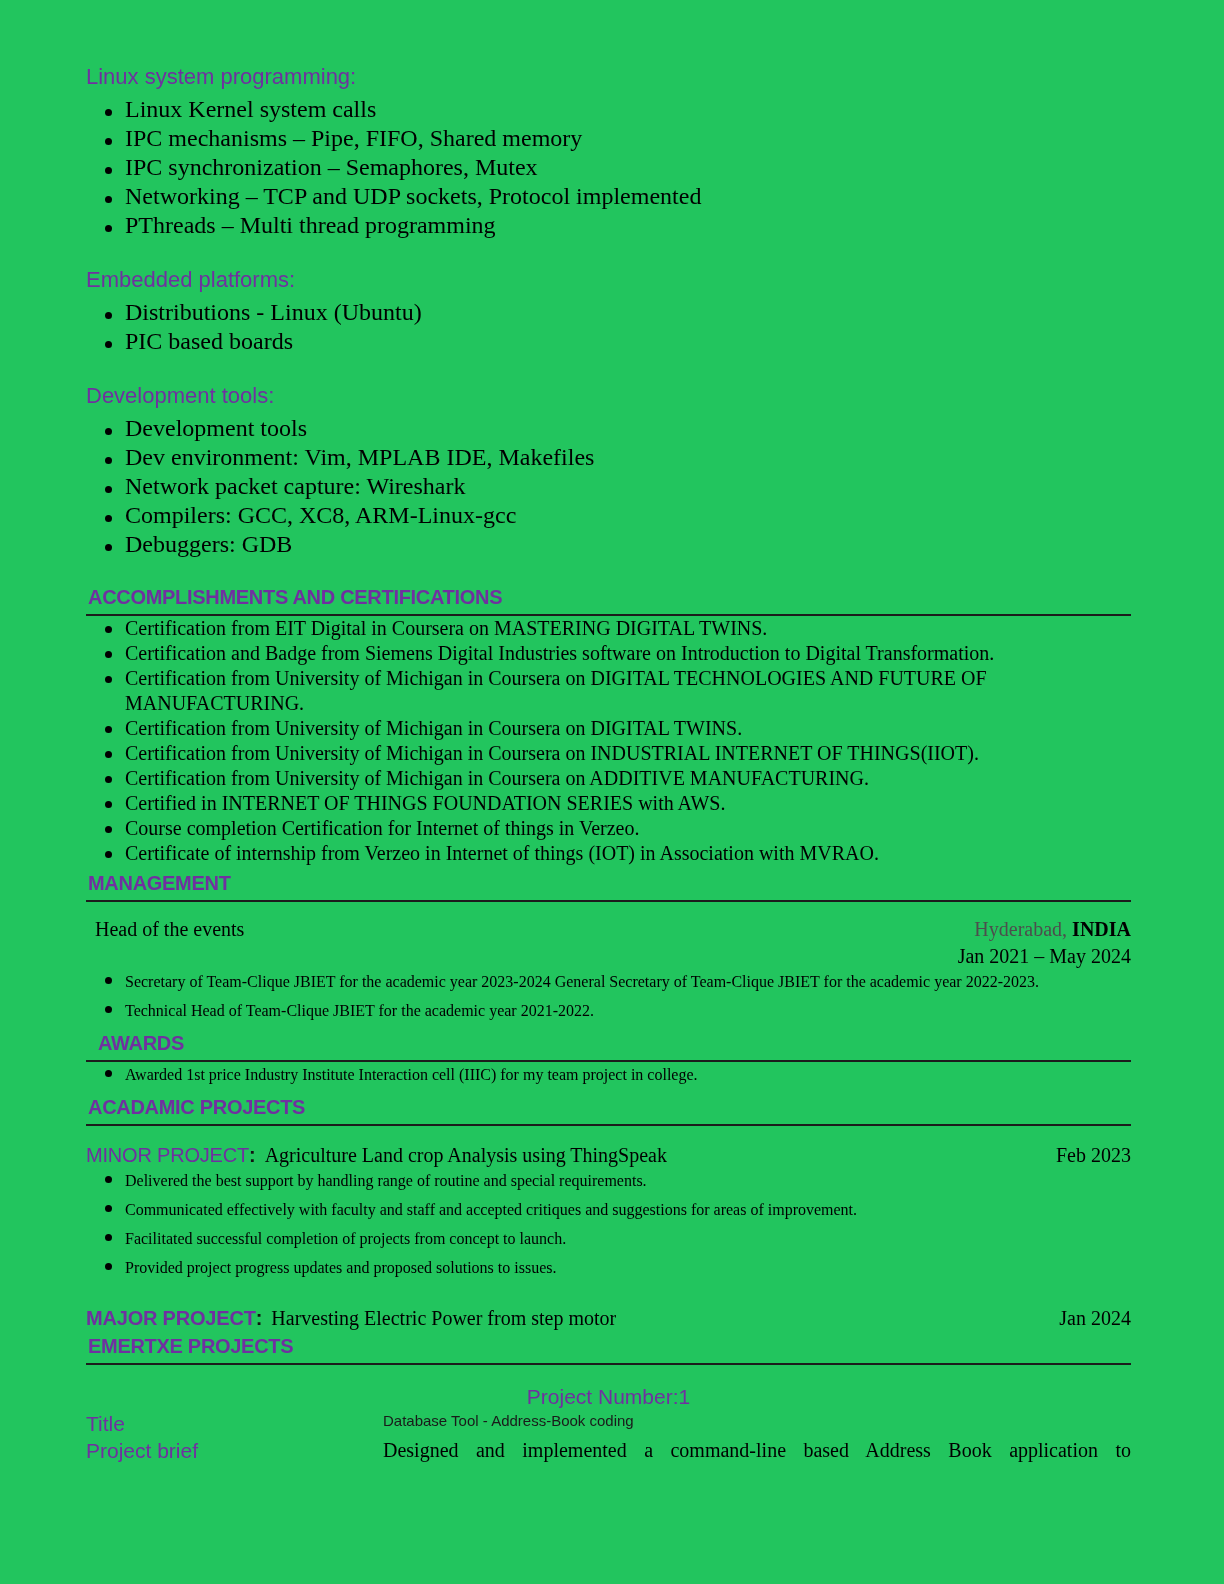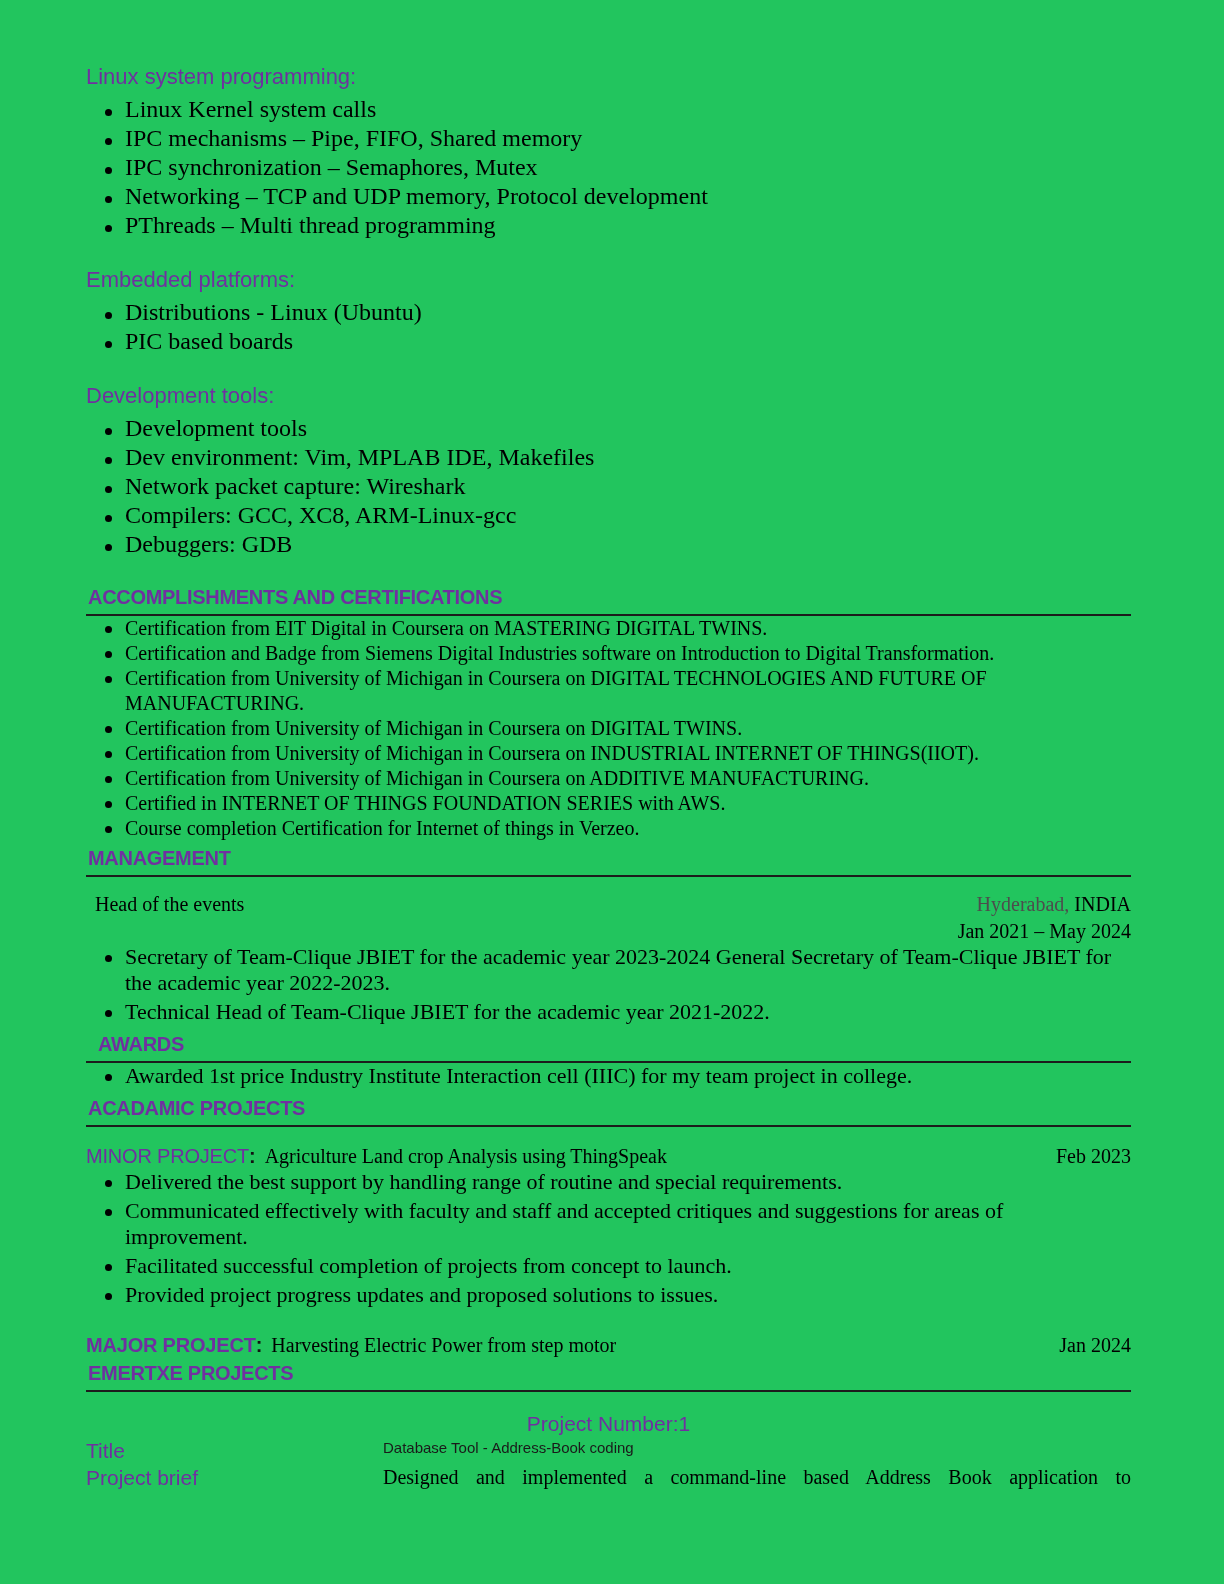--- a/index.html
+++ b/index.html
@@ -17,37 +17,37 @@
   .skill-group { margin-bottom:30px; }
   
   ul.blist { list-style:none; margin:0; padding:0 0 0 10px; }
   ul.blist li { position:relative; padding-left:29px; }
   ul.blist li::before {
     content:""; position:absolute; left:9px; top:0.52em;
     width:7px; height:7px; border-radius:50%; background:#000;
   }
   ul.skills li   { font-size:24px; line-height:24px; margin-bottom:5px; }
   ul.certs  li   { font-size:20px; line-height:25px; margin-bottom:0;  }
-  ul.wide   li   { font-size:22px; line-height:26px; margin-bottom:3px;}
+  ul.wide   li   { font-size:16px; line-height:26px; margin-bottom:3px;}
   
   .sec-header {
     font-family:"Liberation Sans","DejaVu Sans",sans-serif;
     font-weight:bold; font-size:20px; letter-spacing:-0.3px; color:#7030A0;
     border-bottom:2px solid #1c1c1c; padding:0 0 5px 2px;
   }
   .sec-header.indent { padding-left:12px; } .mt-12 { margin-top:12px; }
   .mt-6  { margin-top:6px;  } .mt-8  { margin-top:8px;  }
   .mt-14 { margin-top:14px; } .mt-16 { margin-top:16px; }
   .mt-20 { margin-top:20px;text-align:center; } .mt-24 { margin-top:24px; }
   .mt-4  { margin-top:4px;  }
   
   .mgmt-line1 { display:flex; justify-content:space-between; align-items:flex-end;
                 padding-left:9px; font-size:20px; line-height:26px; }
   .mgmt-city    { color:#4d4d4d; }
-  .mgmt-country { font-weight:normal; }
+  .mgmt-country { font-weight:bold; }
   .mgmt-dates { text-align:right; font-size:20px; line-height:26px; margin-top:1px; }
   
   .proj-row { display:flex; align-items:baseline; line-height:26px; }
   .proj-label {
     font-family:"Liberation Sans","DejaVu Sans",sans-serif;
     font-size:20px; color:#7030A0; letter-spacing:-0.2px;
   }
   .proj-label.bold { font-weight:bold; }
   .proj-colon {
     font-family:"Liberation Sans","DejaVu Sans",sans-serif;
@@ -79,21 +79,21 @@
 
 <div class="page">
 
   <section>
     <div class="skill-group">
       <div class="skill-heading">Linux system programming:</div>
       <ul class="blist skills">
           <li>Linux Kernel system calls</li>
           <li>IPC mechanisms – Pipe, FIFO, Shared memory</li>
           <li>IPC synchronization – Semaphores, Mutex</li>
-          <li>Networking – TCP and UDP memory, Protocol development</li>
+          <li>Networking – TCP and UDP sockets, Protocol implemented</li>
           <li>PThreads – Multi thread programming</li>
         </ul>
     </div>
     <div class="skill-group">
       <div class="skill-heading">Embedded platforms:</div>
       <ul class="blist skills">
           <li>Distributions - Linux (Ubuntu)</li>
           <li>PIC based boards</li>
         </ul>
     </div>
@@ -113,20 +113,21 @@
     <div class="sec-header mt-4">ACCOMPLISHMENTS AND CERTIFICATIONS</div>
     <ul class="blist certs mt-12">
         <li>Certification from EIT Digital in Coursera on MASTERING DIGITAL TWINS.</li>
         <li>Certification and Badge from Siemens Digital Industries software on Introduction to Digital Transformation.</li>
         <li>Certification from University of Michigan in Coursera on DIGITAL TECHNOLOGIES AND FUTURE OF MANUFACTURING.</li>
         <li>Certification from University of Michigan in Coursera on DIGITAL TWINS.</li>
         <li>Certification from University of Michigan in Coursera on INDUSTRIAL INTERNET OF THINGS(IIOT).</li>
         <li>Certification from University of Michigan in Coursera on ADDITIVE MANUFACTURING.</li>
         <li>Certified in INTERNET OF THINGS FOUNDATION SERIES with AWS.</li>
         <li>Course completion Certification for Internet of things in Verzeo.</li>
+        <li>Certificate of internship from Verzeo in Internet of things (IOT) in Association with MVRAO.</li>
       </ul>
   </section>
 
   <section>
     <div class="sec-header mt-6">MANAGEMENT</div>
     <div class="mgmt-line1 mt-14">
       <span>Head of the events</span>
       <span>
         <span class="mgmt-city">Hyderabad,</span>
         <span class="mgmt-country">INDIA</span>

